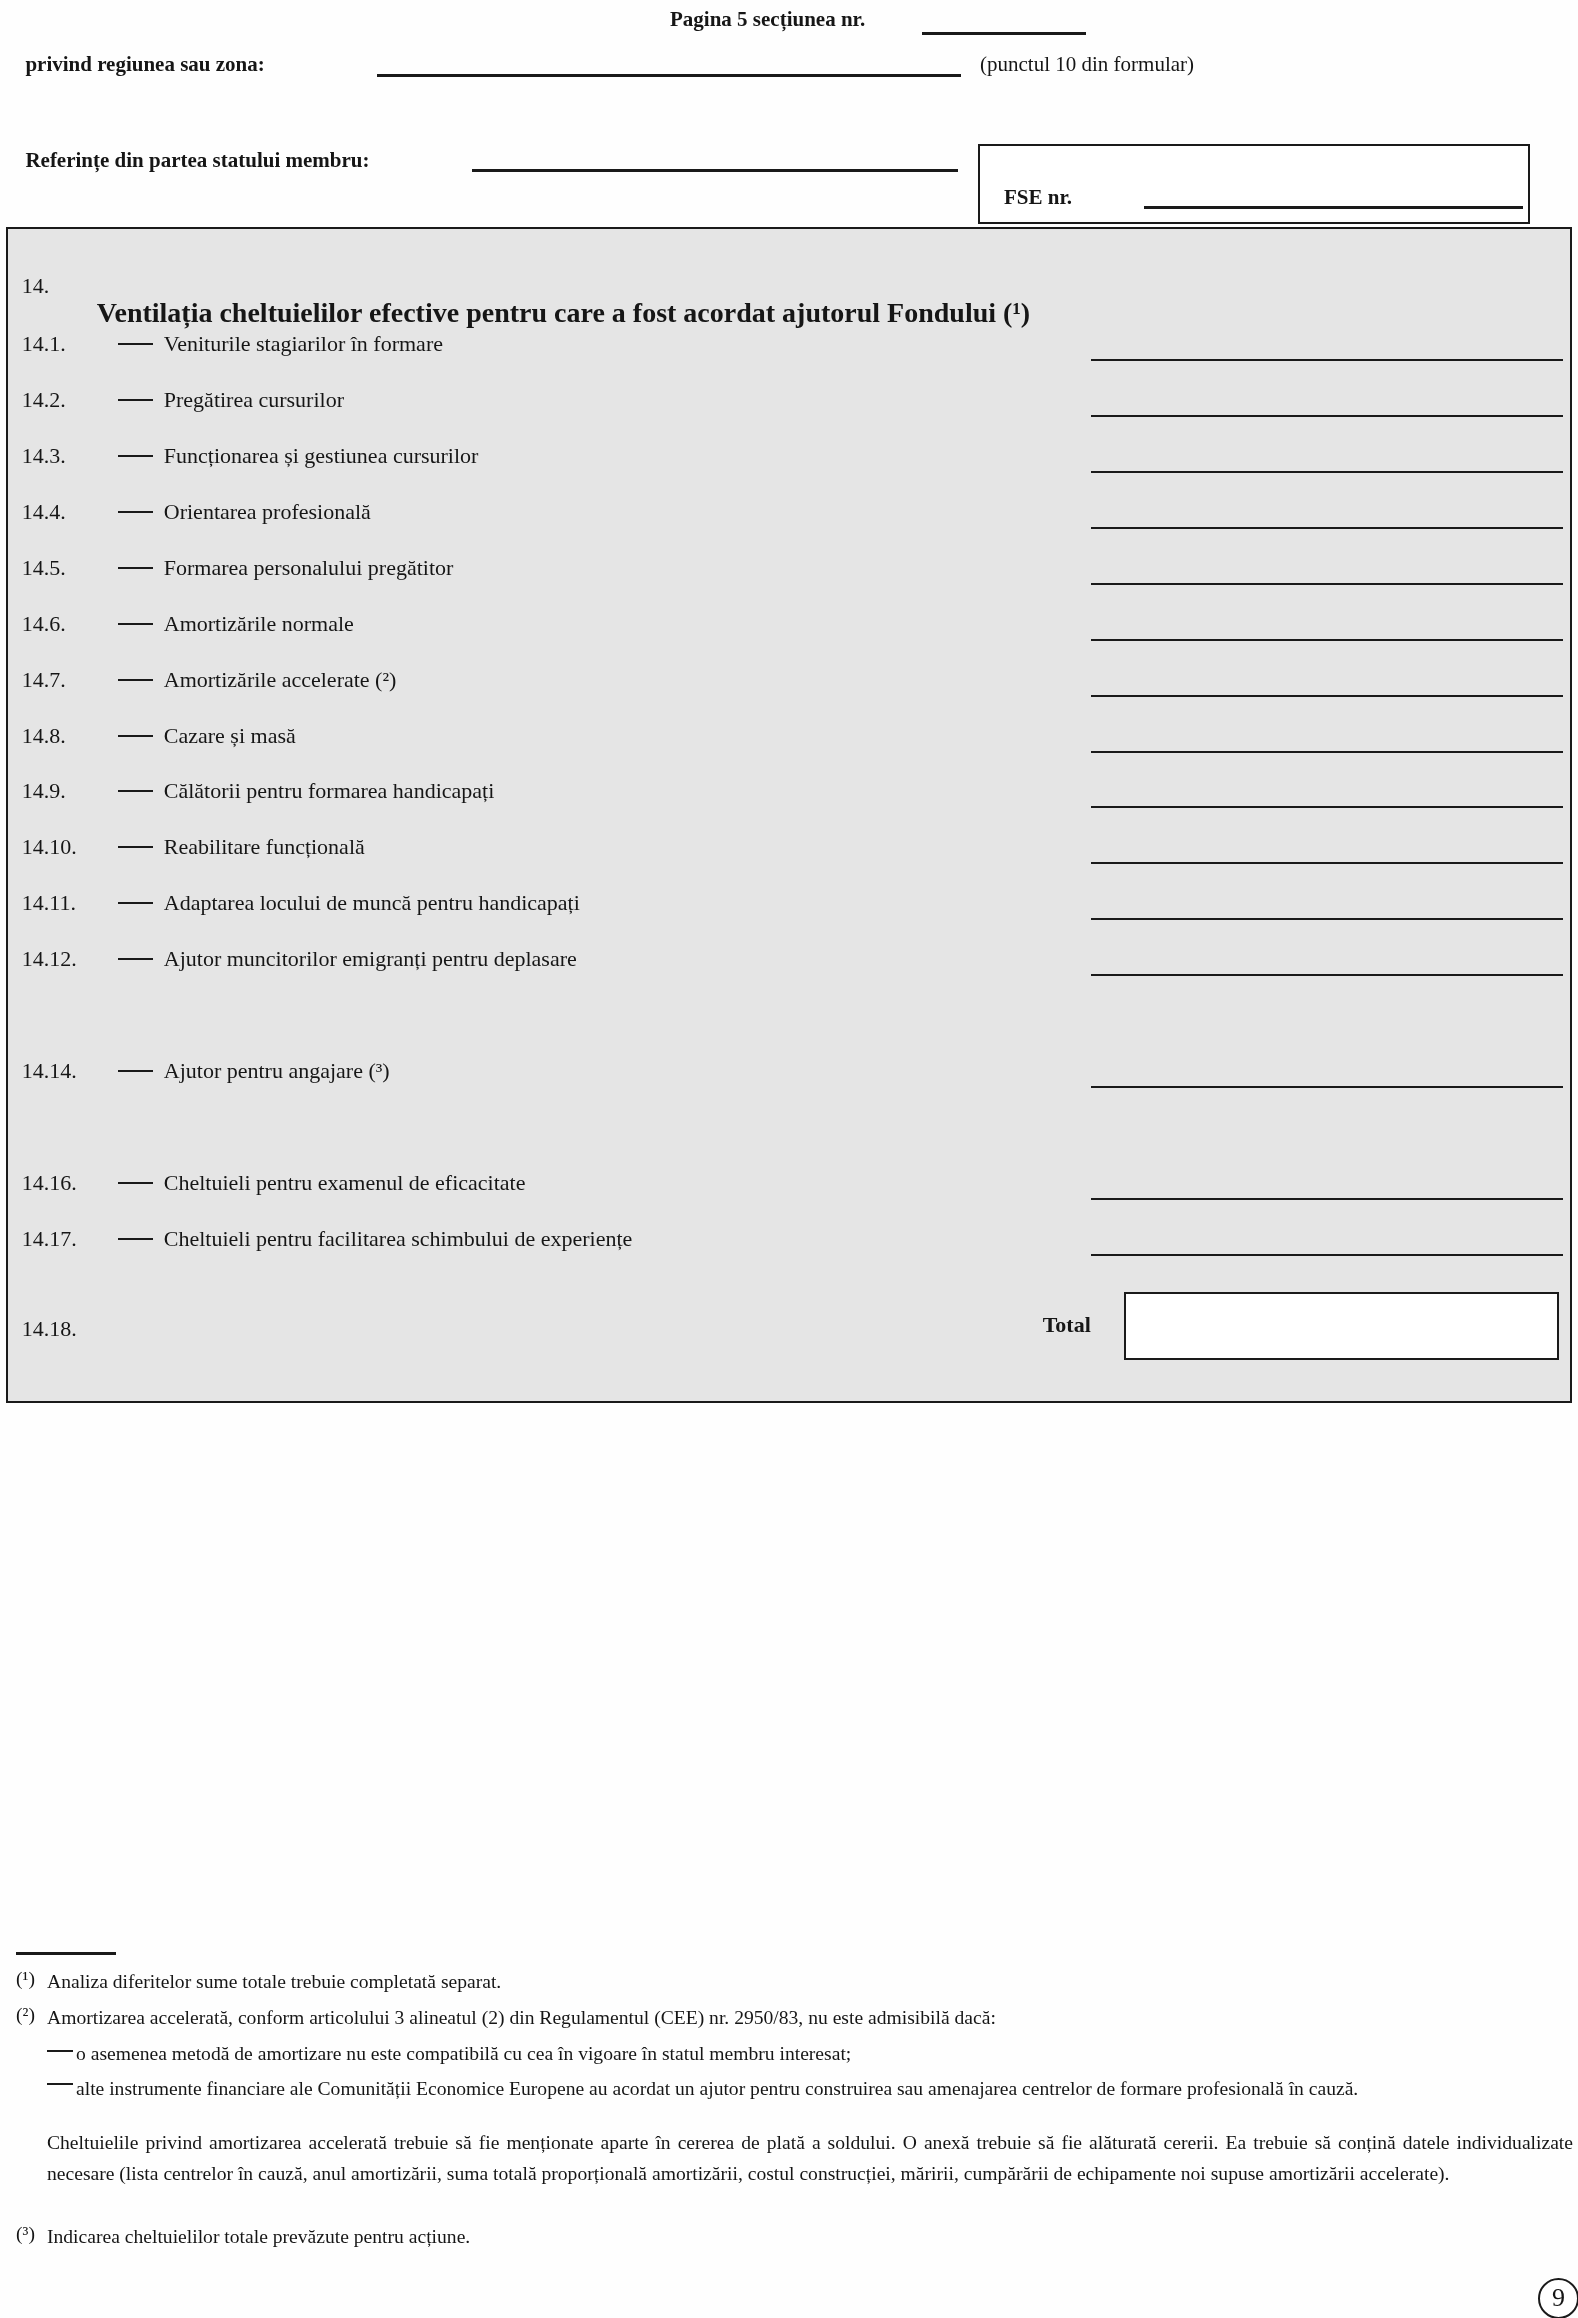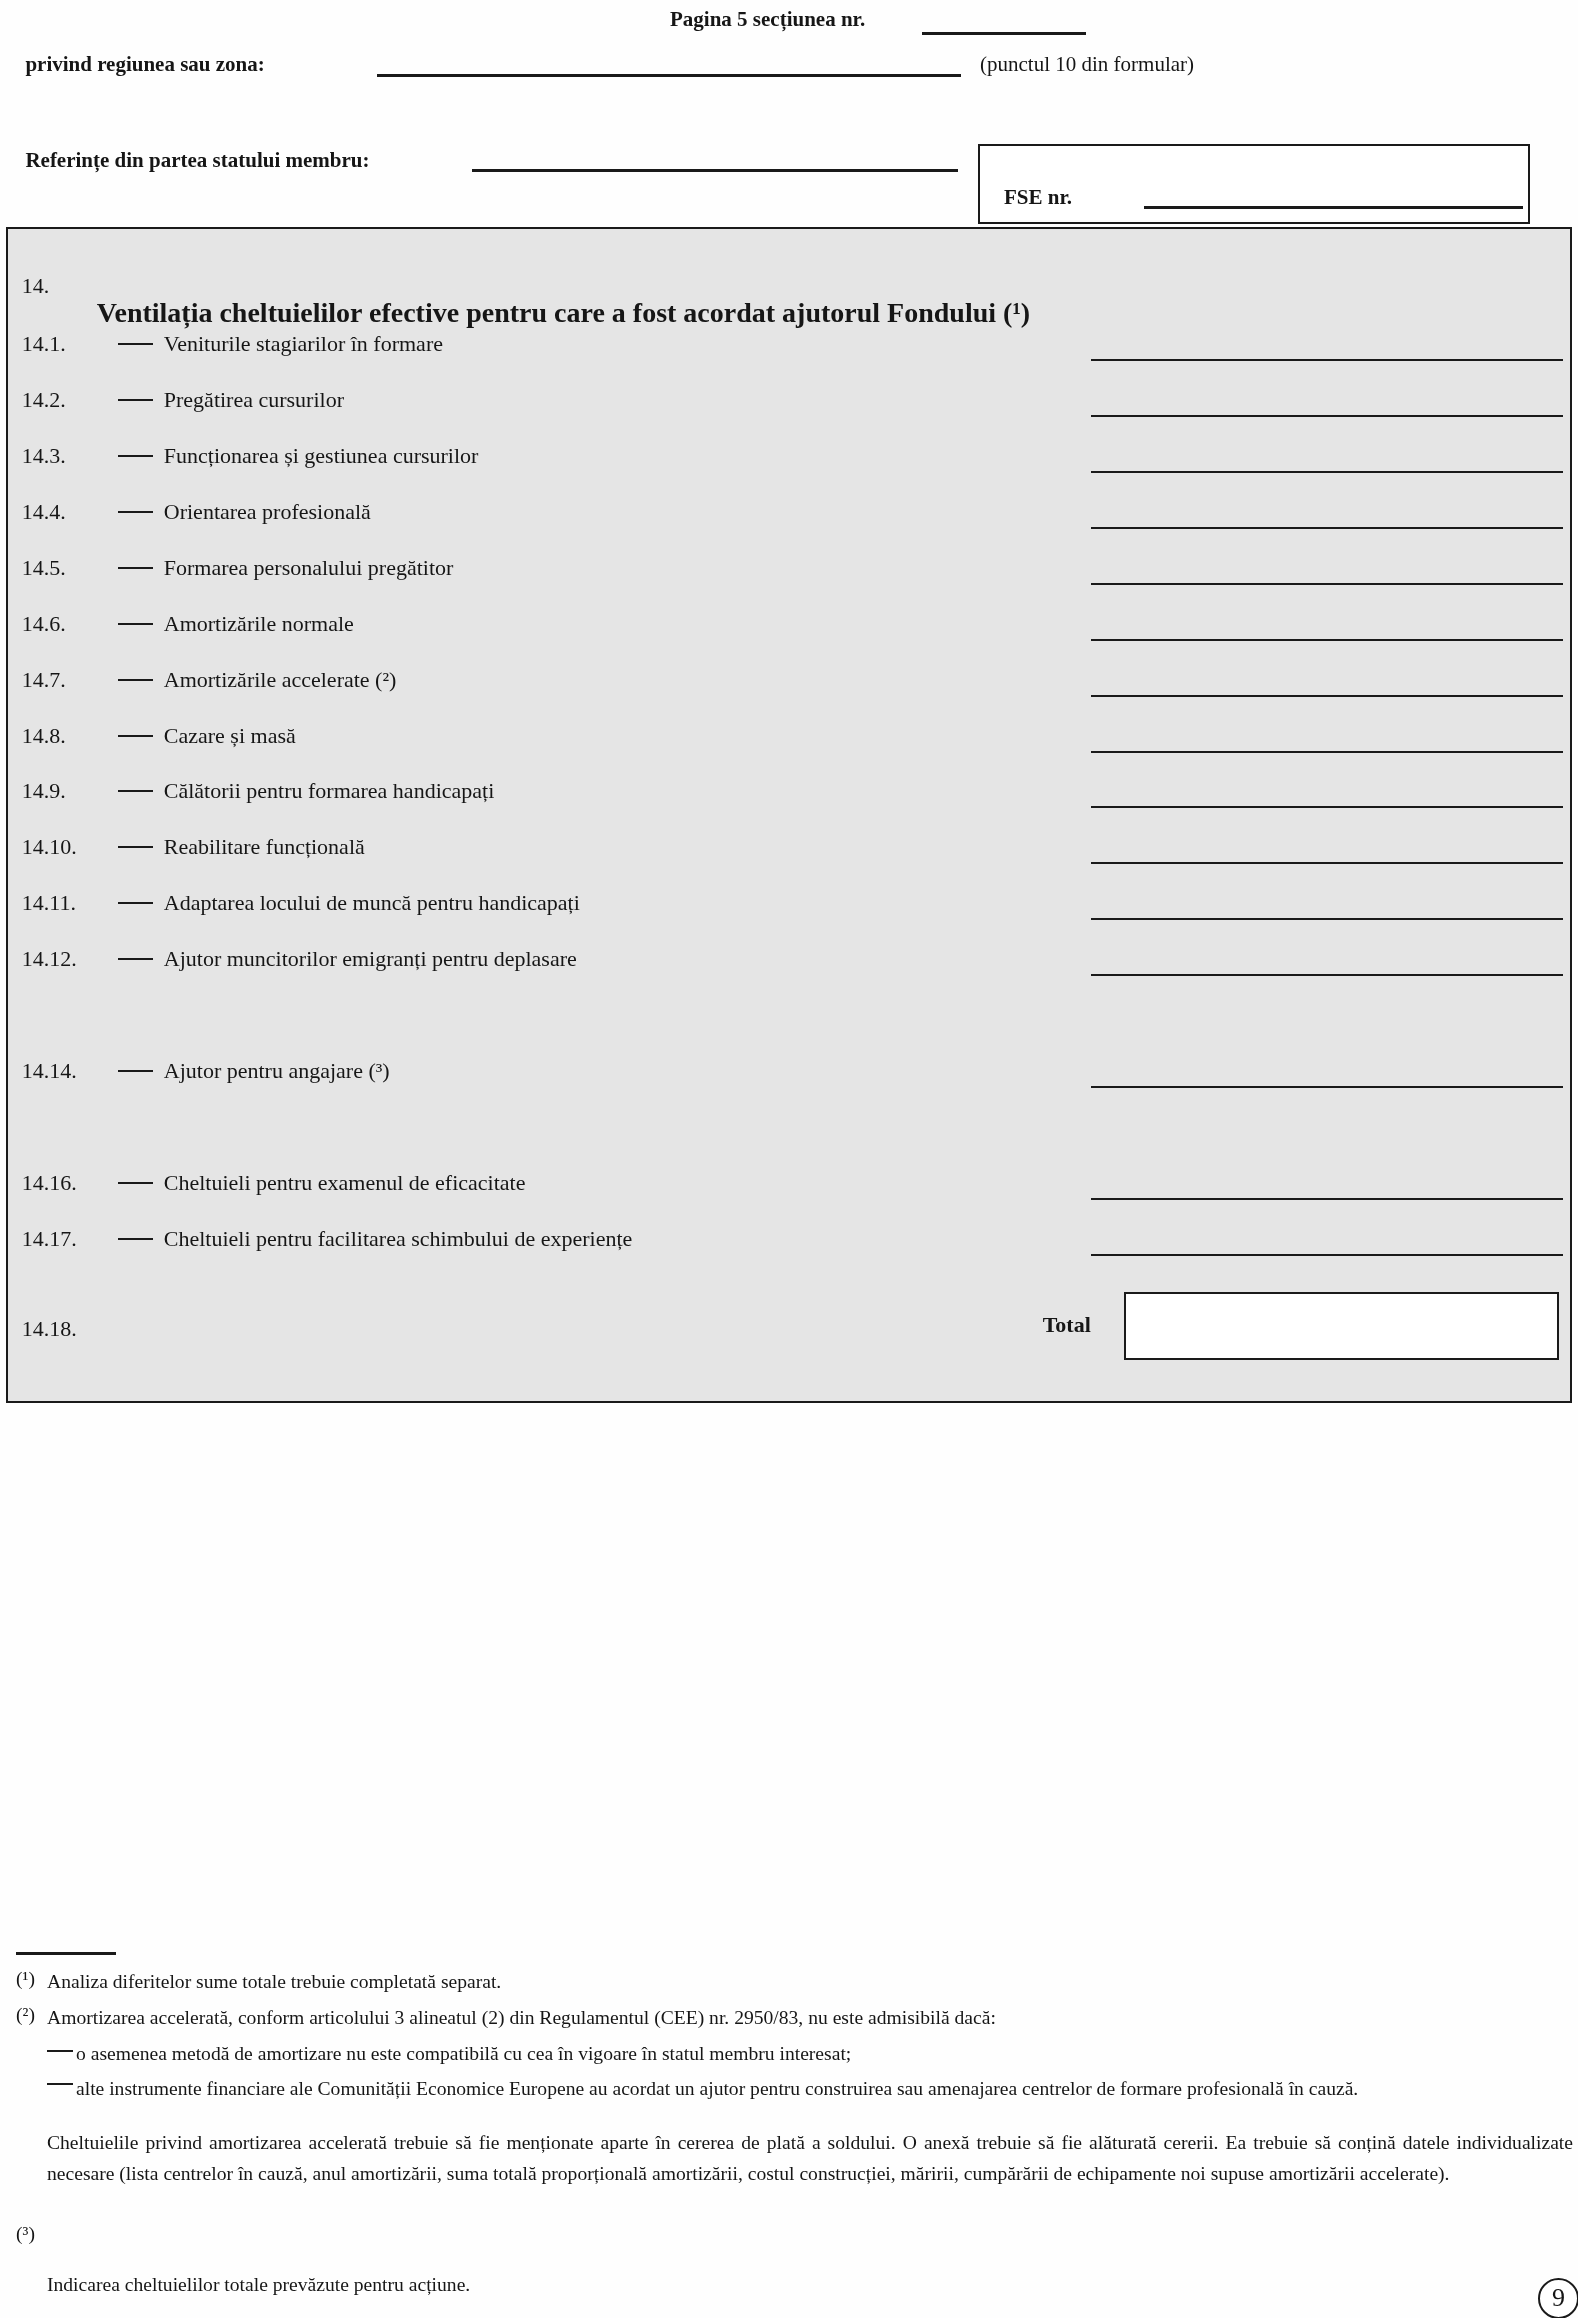--- a/index.html
+++ b/index.html
@@ -181,17 +181,17 @@
   <span class="fn-sub fn-text" style="top:2040px;white-space:nowrap;">o asemenea metodă de amortizare nu este compatibilă cu cea în vigoare în statul membru interesat;</span>
 
   <span class="fn-dash" style="top:2083px;"></span>
   <span class="fn-sub fn-text" style="top:2072px;width:1494px;line-height:1.75;">alte instrumente financiare ale Comunității Economice Europene au acordat un ajutor pentru construirea sau amenajarea centrelor de formare profesională în cauză.</span>
 
   <span class="fn-para" style="top:2128px;">Cheltuielile privind amortizarea accelerată trebuie să fie menționate aparte în cererea de plată a soldului. O anexă trebuie să fie alăturată cererii. Ea trebuie să conțină datele individualizate necesare (lista centrelor în cauză, anul amortizării, suma totală proporțională amortizării, costul construcției, măririi, cumpărării de echipamente noi supuse amortizării accelerate).</span>
 </div>
 
 <div>
   <span class="fn-marker" style="left:16px;top:2223px;">(³)</span>
-  <span class="fn-body fn-text" style="top:2223px;white-space:nowrap;margin-top:48px;">Indicarea cheltuielilor totale prevăzute pentru acțiune.</span>
+  <span class="fn-body fn-text" style="top:2223px;white-space:nowrap;">Indicarea cheltuielilor totale prevăzute pentru acțiune.</span>
 </div>
 
 <div class="page-badge">9</div>
 
 
 </body></html>

